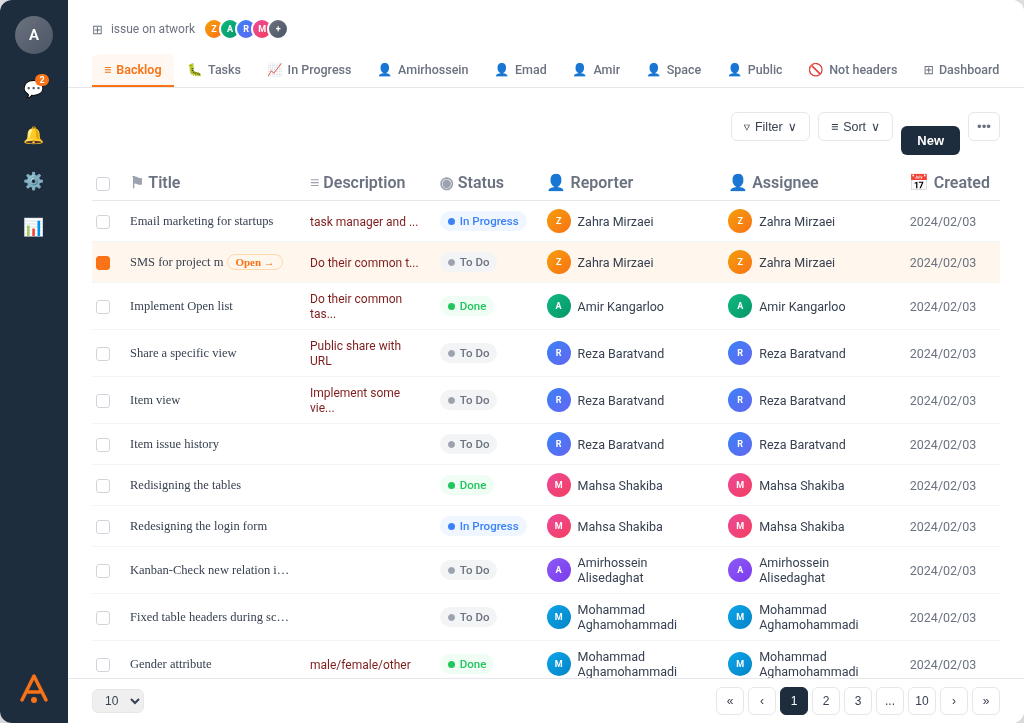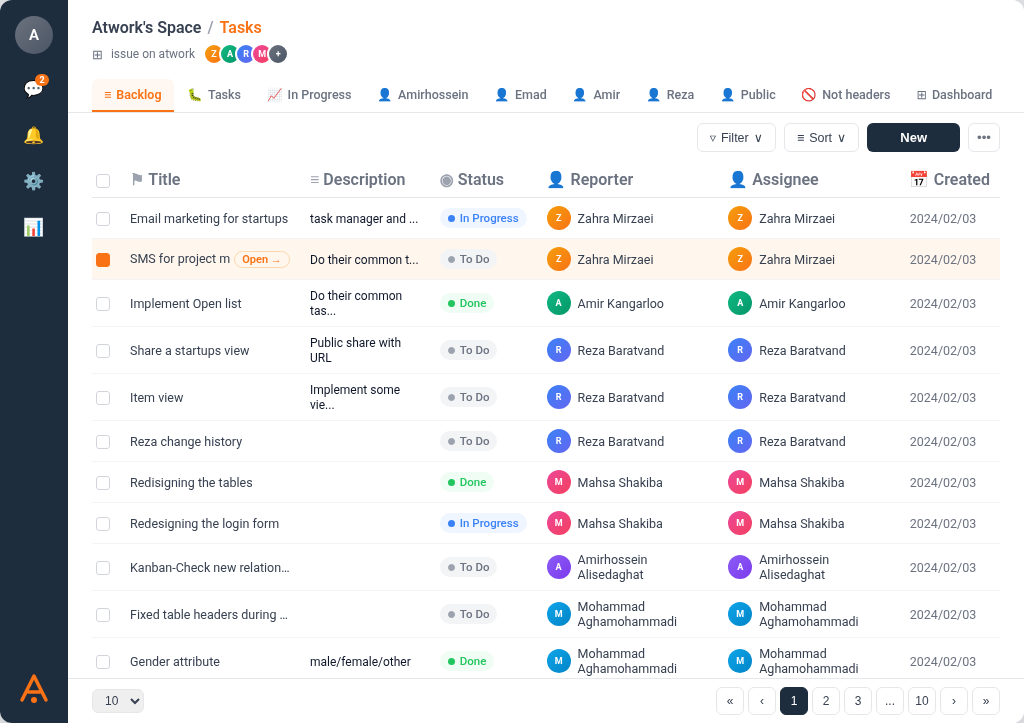--- a/index.html
+++ b/index.html
@@ -167,25 +167,26 @@
       background: #fff;
       cursor: pointer;
       font-size: 12.5px;
       color: #374151;
       font-weight: 500;
     }
     .toolbar-new {
       background: #1e2d3d;
       color: #fff;
       border: none;
-      padding: 7px 33px;
+      padding: 7px 16px;
       border-radius: 6px;
       font-size: 13px;
       font-weight: 600;
       cursor: pointer;
+      margin-top: 28px;
     }
     .toolbar-more {
       padding: 6px 8px;
       border: 1px solid #e5e7eb;
       border-radius: 6px;
       background: #fff;
       cursor: pointer;
       color: #6b7280;
     }
     
@@ -260,21 +261,21 @@
     }
     .user-avatar {
       width: 24px; height: 24px;
       border-radius: 50%;
       background: #9ca3af;
       flex-shrink: 0;
       display: flex; align-items: center; justify-content: center;
       color: #fff; font-size: 9px; font-weight: 700;
       overflow: hidden;
     }
-    .desc-text { color: #0f172a; font-size: 12px; }
+    .desc-text { color: #7f1d1d; font-size: 12px; }
     .open-badge {
       display: inline-flex; align-items: center; gap: 3px;
       background: #fff7ed; color: #f97316;
       border: 1px solid #fed7aa;
       border-radius: 12px;
       padding: 1px 7px;
       font-size: 11px; font-weight: 600; margin-left: 4px;
     }
     
     .footer {
@@ -315,21 +316,21 @@
       border-color: #1e2d3d;
     }
     
     .av-zahra { background: linear-gradient(135deg, #f59e0b, #f97316); }
     .av-amir { background: linear-gradient(135deg, #10b981, #059669); }
     .av-reza { background: linear-gradient(135deg, #3b82f6, #6366f1); }
     .av-mahsa { background: linear-gradient(135deg, #ec4899, #f43f5e); }
     .av-amirhossein { background: linear-gradient(135deg, #8b5cf6, #7c3aed); }
     .av-mohammad { background: linear-gradient(135deg, #0ea5e9, #0284c7); }
     .av-user { background: linear-gradient(135deg, #6b7280, #4b5563); }
-    .title-col { max-width: 180px; white-space: nowrap; overflow: hidden; text-overflow: ellipsis; }
+    .title-col { max-width: 180px; white-space: nowrap; overflow: hidden; text-overflow: ellipsis; font-family: Liberation Serif, serif; }
   </style>
 </head>
 <body>
 
 <div class="window">
 
   <div class="sidebar">
     <div class="sidebar-avatar av-user">A</div>
     <div class="sidebar-icon" style="position:relative;">
       <span style="font-size:17px;">💬</span>
@@ -350,25 +351,20 @@
           <path d="M4 28 L16 4 L28 28 M10 20 L22 20" stroke="#f97316" stroke-width="3.5" stroke-linecap="round" stroke-linejoin="round" fill="none"></path>
           <circle cx="16" cy="28" r="3" fill="#f97316"></circle>
         </svg>
       </div>
     </div>
   </div>
 
   <div class="main">
 
     <div class="header">
-      <div class="breadcrumb">
-        <span class="space-name">Atwork's Space</span>
-        <span class="separator">/</span>
-        <span class="task-name">Tasks</span>
-      </div>
       <div class="workspace-info">
         <span class="workspace-icon">⊞</span>
         <span>issue on atwork</span>
         <div class="avatars">
           <div class="mini-avatar av-zahra">Z</div>
           <div class="mini-avatar av-amir">A</div>
           <div class="mini-avatar av-reza">R</div>
           <div class="mini-avatar av-mahsa">M</div>
           <div class="mini-avatar av-user">+</div>
         </div>
@@ -395,21 +391,21 @@
       <div class="tab">
         <span>👤</span>
         <span>Emad</span>
       </div>
       <div class="tab">
         <span>👤</span>
         <span>Amir</span>
       </div>
       <div class="tab">
         <span>👤</span>
-        <span>Reza</span>
+        <span>Space</span>
       </div>
       <div class="tab">
         <span>👤</span>
         <span>Public</span>
       </div>
       <div class="tab">
         <span>🚫</span>
         <span>Not headers</span>
       </div>
       <div class="tab">
@@ -553,21 +549,21 @@
         <span>Amir Kangarloo</span>
       </div>
     </td>
     <td style="color:#6b7280;">2024/02/03</td>
   </tr>
             <tr>
     <td>
       <span class="checkbox"></span>
     </td>
     <td class="title-col">
-      Share a startups view
+      Share a specific view
     </td>
     <td>
       <span class="desc-text">Public share with URL</span>
     </td>
     <td>
       <span class="status-badge status-todo">
         <span class="status-dot"></span>
         To Do
       </span>
     </td>
@@ -613,21 +609,21 @@
         <span>Reza Baratvand</span>
       </div>
     </td>
     <td style="color:#6b7280;">2024/02/03</td>
   </tr>
             <tr>
     <td>
       <span class="checkbox"></span>
     </td>
     <td class="title-col">
-      Reza change history
+      Item issue history
     </td>
     <td>
       <span class="desc-text"></span>
     </td>
     <td>
       <span class="status-badge status-todo">
         <span class="status-dot"></span>
         To Do
       </span>
     </td>

